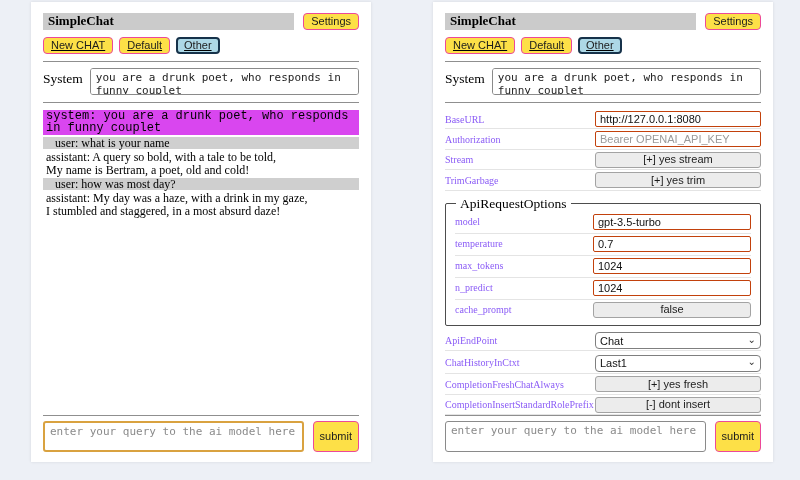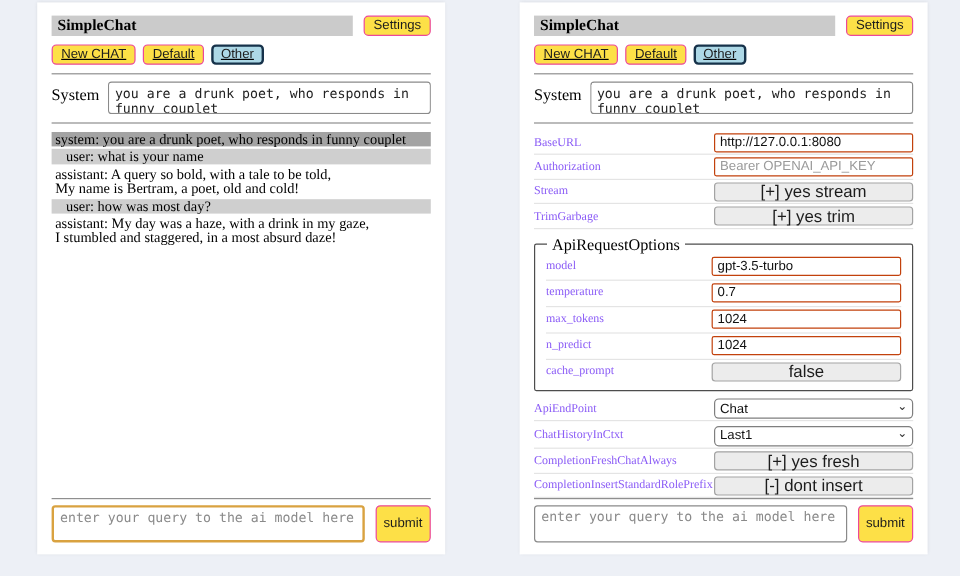--- a/index.html
+++ b/index.html
@@ -42,21 +42,21 @@
     border: 1px solid #8a8a8a; border-radius: 3px; padding: 2px 5px;
   }
   textarea::placeholder { color: #8a8a8a; }
   .system-ta { flex: 1; height: 27px; }
   
   .chat { margin-top: 1px; }
   .msg {
     font-size: 12px; line-height: 12.4px; padding: 0 3px; margin-bottom: 2px;
     white-space: pre-line; color: #000;
   }
-  .msg.role-system { background: #a3a3a3; }
+  .msg.role-system { background: #d946ef; font-family: Liberation Mono, monospace; }
   .msg.role-user { background: #cfcfcf; padding-left: 12px; }
   .msg.role-assistant { background: transparent; }
   .flex-spacer { flex: 1; }
   
   hr.sep-bottom { border: none; border-top: 1px solid #8f8f8f; margin: 0 0 5px 0; }
   .query-row { display: flex; gap: 9px; align-items: stretch; }
   .query-ta { flex: 1; height: 31px; }
   .query-ta.focus-accent { border: 2px solid #d9a240; }
   .submit-btn { padding: 0 6px; }
   
@@ -66,21 +66,21 @@
   }
   .srow .lbl { font-size: 10px; color: #8b5cf6; }
   .ctl-input {
     width: 100%; height: 16px; font: 11px "Liberation Sans", sans-serif;
     border: 1px solid #c2410c; border-radius: 2px; padding: 0 4px; color: #111;
   }
   .ctl-input::placeholder { color: #9a9a9a; }
   .ctl-btn {
     width: 100%; height: 16px; padding: 0;
     background: #ececec; border: 1px solid #a3a3a3; border-radius: 3px;
-    font-size: 14px; line-height: 13px;
+    font-size: 11px; line-height: 13px;
   }
   .sel-wrap { position: relative; width: 100%; }
   select {
     width: 100%; height: 17px; font: 11px "Liberation Sans", sans-serif;
     border: 1px solid #7f7f7f; border-radius: 4px; background: #fff;
     -webkit-appearance: none; appearance: none; padding: 0 16px 0 4px; color: #111;
   }
   .chevron {
     position: absolute; right: 5px; top: 1px; font-size: 10px; color: #333;
     pointer-events: none; line-height: 15px;

